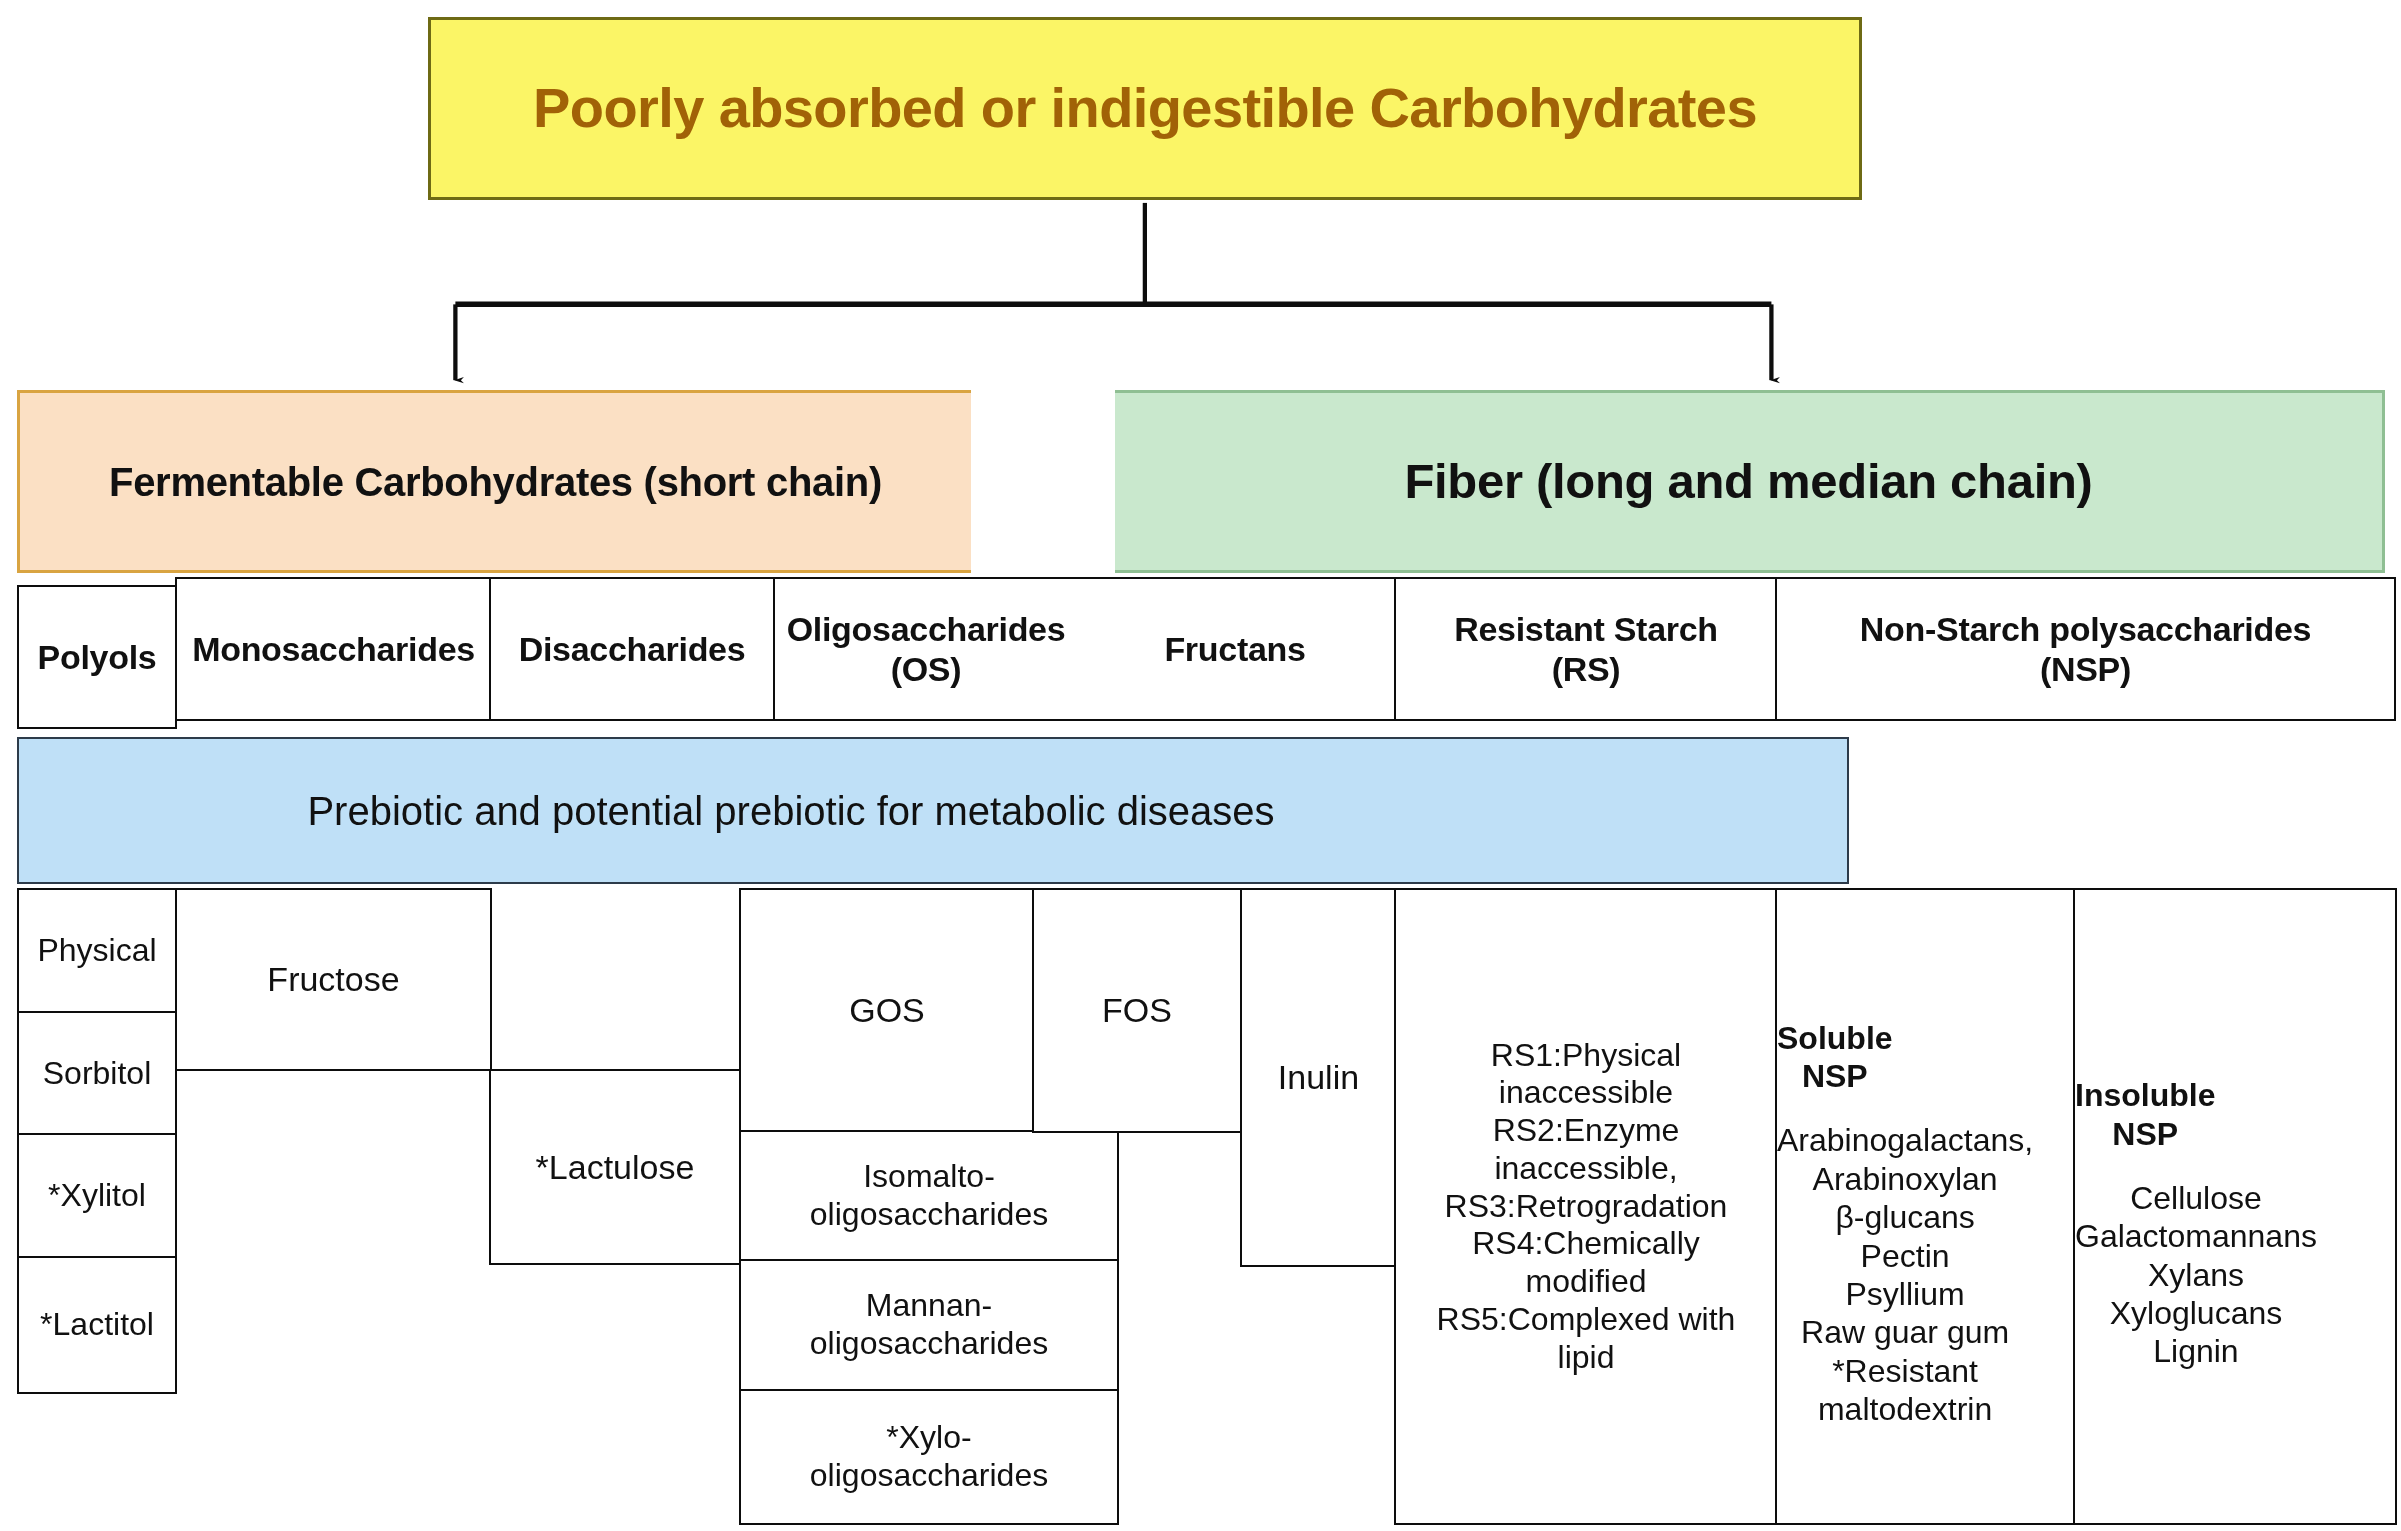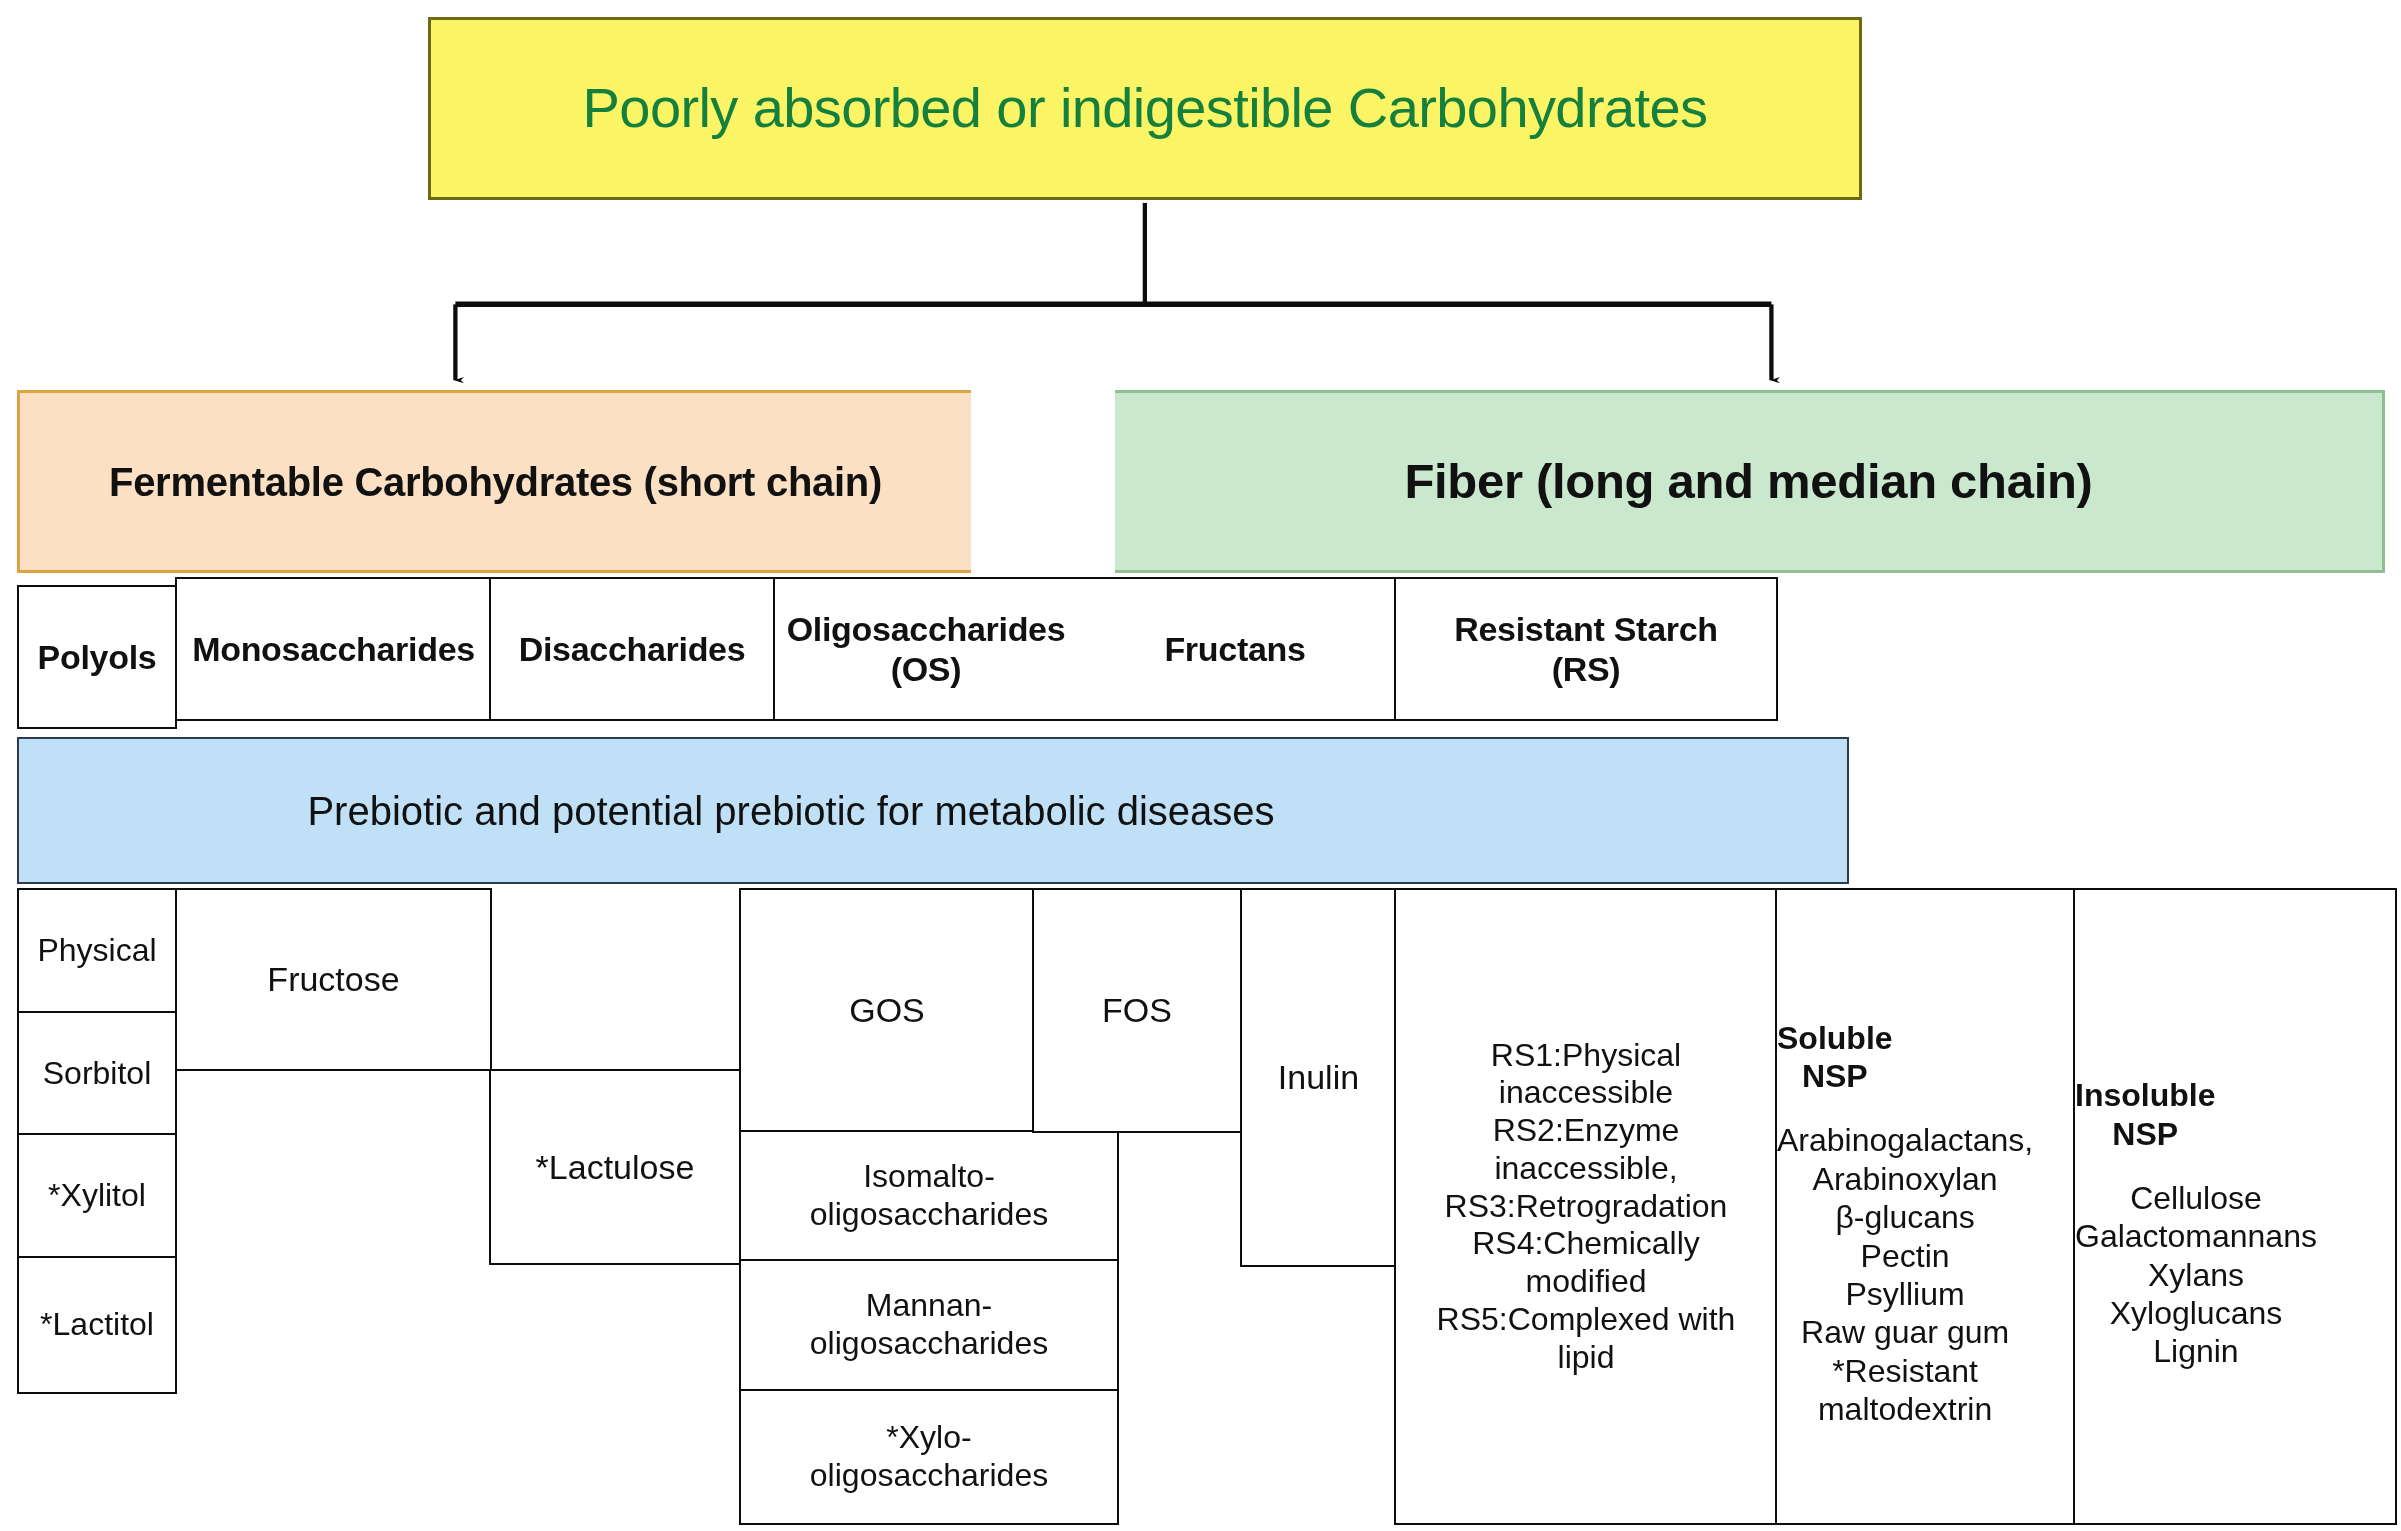--- a/index.html
+++ b/index.html
@@ -11,21 +11,21 @@
   .cell{position:absolute;box-sizing:border-box;border:2.4px solid #0d0d0d;
         display:flex;align-items:center;justify-content:center;text-align:center;
         background:#ffffff;line-height:1.18;}
   .cellTop{position:absolute;box-sizing:border-box;border:2.4px solid #0d0d0d;
         display:flex;align-items:flex-start;justify-content:center;text-align:center;
         background:#ffffff;line-height:1.2;}
   .hdr{font-weight:700;font-size:34px;letter-spacing:-0.3px;}
   .plain{font-weight:400;font-size:34px;}
   .plainS{font-weight:400;font-size:32px;}
   .titleBox{background:#fbf566;border:3.1px solid #6e6a14;}
-  .titleTxt{font-weight:400;font-size:56px;letter-spacing:-0.6px;color:#15803d;}
+  .titleTxt{font-weight:700;font-size:56px;letter-spacing:-0.6px;color:#a16207;}
   .orangeBox{background:#fbe0c4;border:3.1px solid #d9a441;border-right:none;}
   .greenBox{background:#c9e8cd;border:3.1px solid #8fbf93;border-left:none;}
   .bandTxt{font-weight:700;font-size:40px;letter-spacing:-0.3px;}
   .bandTxtBig{font-weight:700;font-size:49px;letter-spacing:-0.3px;}
   .blueBand{background:#bfe0f7;border:2.4px solid #2d3b4a;padding-left:40px;}
   .blueTxt{font-weight:400;font-size:40px;}
   .stackTxt{font-weight:400;font-size:32px;white-space:pre-line;}
   .boldHead{font-weight:700;}
   svg.lines{position:absolute;left:0;top:0;width:2401px;height:1531px;
             pointer-events:none;}
@@ -70,20 +70,24 @@
   <div class="cell" style="left:773px;top:577px;width:306px;height:144px;">
     <span class="hdr" style="white-space:pre-line">Oligosaccharides
 (OS)</span>
   </div>
   <div class="cell" style="left:1076px;top:577px;width:320px;height:144px;border-left:none;">
     <span class="hdr">Fructans</span>
   </div>
   <div class="cell" style="left:1394px;top:577px;width:384px;height:144px;">
     <span class="hdr" style="white-space:pre-line">Resistant Starch
 (RS)</span>
+  </div>
+  <div class="cell" style="left:1775px;top:577px;width:621px;height:144px;">
+    <span class="hdr" style="white-space:pre-line">Non-Starch polysaccharides
+(NSP)</span>
   </div>
 
   <div class="box blueBand" style="left:17px;top:737px;width:1832px;height:147px;">
     <span class="blueTxt" style="margin-right:324px;">Prebiotic and potential prebiotic for metabolic diseases</span>
   </div>
 
   <div class="cell" style="left:17px;top:888px;width:160px;height:125px;">
     <span class="plainS">Physical</span>
   </div>
   <div class="cell" style="left:17px;top:1011px;width:160px;height:125px;">

